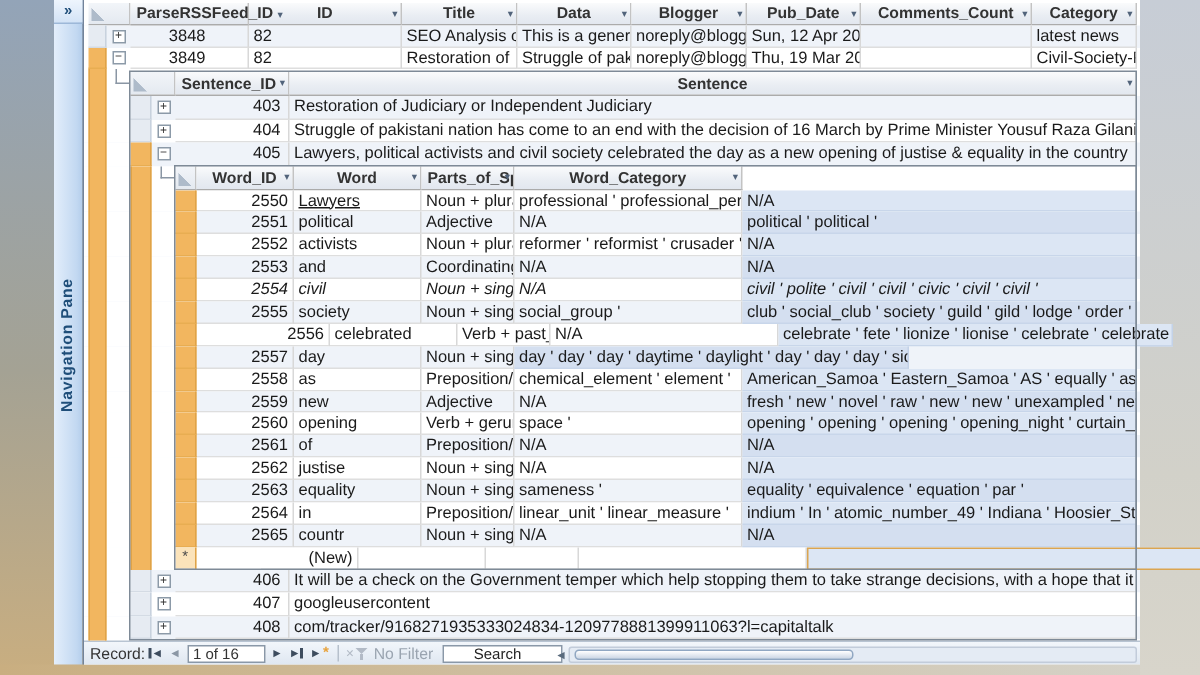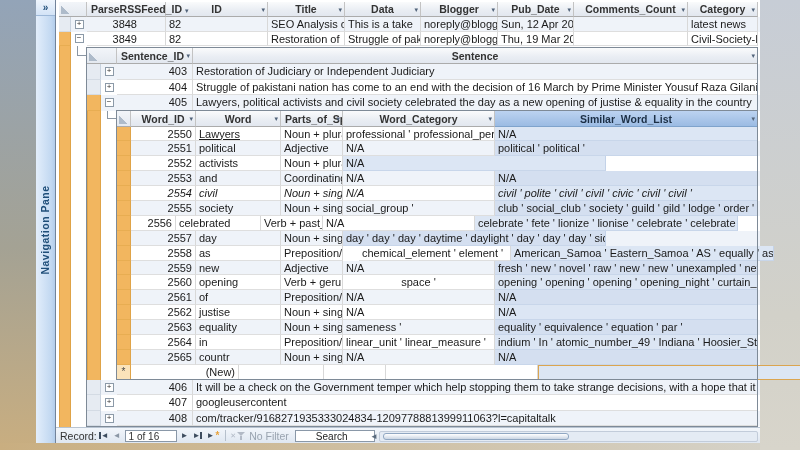--- a/index.html
+++ b/index.html
@@ -131,21 +131,21 @@
         </div>
         <div class="row" style="height: 14.5px; background: rgb(239, 243, 249);">
           <div class="spacer" style="width: 3px;"></div>
           <div class="sel" style="width: 12px;"></div>
           <div class="exp" style="width: 16px;">
             <div class="expbtn">+</div>
           </div>
           <div class="dcell num" style="width: 79px; padding-right: 28px;">3848</div>
           <div class="dcell" style="width: 102px;">82</div>
           <div class="dcell" style="width: 77px;">SEO Analysis o</div>
-          <div class="dcell" style="width: 76px;">This is a take</div>
+          <div class="dcell" style="width: 76px;">This is a gener</div>
           <div class="dcell" style="width: 77px;">noreply@blogg</div>
           <div class="dcell" style="width: 76px;">Sun, 12 Apr 200</div>
           <div class="dcell" style="width: 114px;"></div>
           <div class="dcell" style="width: 70px;">latest news</div>
         </div>
         <div class="row" style="height: 14.5px; background: rgb(255, 255, 255);">
           <div class="spacer" style="width: 3px;"></div>
           <div class="sel orange" style="width: 12px;"></div>
           <div class="exp" style="width: 16px;">
             <div class="expbtn">−</div>
@@ -193,21 +193,20 @@
           <div class="dcell num" style="width: 76px; padding-right: 5px;">405</div>
           <div class="dcell" style="width: 565px;">Lawyers, political activists and civil society celebrated the day as a new opening of justise &amp; equality in the country</div>
         </div>
         <div class="row" style="height: 16px;">
           <div class="spacer" style="width: 61px;"></div>
           <div class="corner" style="width: 14px; height: 16px;"></div>
           <div class="hcell" style="width: 65px; height: 16px; line-height: 16px;"><span class="lbl">Word_ID</span><span class="arrow" style="line-height: 16px;">▾</span></div>
           <div class="hcell" style="width: 85px; height: 16px; line-height: 16px;"><span class="lbl">Word</span><span class="arrow" style="line-height: 16px;">▾</span></div>
           <div class="hcell left" style="width: 62px; height: 16px; line-height: 16px;"><span class="lbl">Parts_of_Sp</span><span class="arrow" style="line-height: 16px;">▾</span></div>
           <div class="hcell" style="width: 152px; height: 16px; line-height: 16px;"><span class="lbl">Word_Category</span><span class="arrow" style="line-height: 16px;">▾</span></div>
-          <div class="hcell selhdr" style="width: 263px; height: 16px; line-height: 16px;"><span class="lbl">Similar_Word_List</span><span class="arrow" style="line-height: 16px;">▾</span></div>
         </div>
         <div class="row" style="height: 14.9px; background: rgb(255, 255, 255);">
           <div class="spacer" style="width: 61px;"></div>
           <div class="sel orange" style="width: 14px;"></div>
           <div class="dcell num" style="width: 65px; text-align: right;">2550</div>
           <div class="dcell" style="width: 85px; text-decoration: underline;">Lawyers</div>
           <div class="dcell" style="width: 62px;">Noun + plural</div>
           <div class="dcell" style="width: 152px;">professional ' professional_per</div>
           <div class="dcell selcell" style="width: 263px;">N/A</div>
         </div>
@@ -219,20 +218,21 @@
           <div class="dcell" style="width: 62px;">Adjective</div>
           <div class="dcell" style="width: 152px;">N/A</div>
           <div class="dcell selcell alt" style="width: 263px;">political ' political '</div>
         </div>
         <div class="row" style="height: 14.9px; background: rgb(255, 255, 255);">
           <div class="spacer" style="width: 61px;"></div>
           <div class="sel orange" style="width: 14px;"></div>
           <div class="dcell num" style="width: 65px;">2552</div>
           <div class="dcell" style="width: 85px;">activists</div>
           <div class="dcell" style="width: 62px;">Noun + plural</div>
+          <div class="dcell" style="width: 152px;">reformer ' reformist ' crusader '</div>
           <div class="dcell selcell" style="width: 263px;">N/A</div>
         </div>
         <div class="row" style="height: 14.9px; background: rgb(239, 243, 249);">
           <div class="spacer" style="width: 61px;"></div>
           <div class="sel orange" style="width: 14px;"></div>
           <div class="dcell num" style="width: 65px;">2553</div>
           <div class="dcell" style="width: 85px;">and</div>
           <div class="dcell" style="width: 62px;">Coordinating</div>
           <div class="dcell" style="width: 152px;">N/A</div>
           <div class="dcell selcell alt" style="width: 263px;">N/A</div>
@@ -251,59 +251,59 @@
           <div class="sel orange" style="width: 14px;"></div>
           <div class="dcell num" style="width: 65px;">2555</div>
           <div class="dcell" style="width: 85px;">society</div>
           <div class="dcell" style="width: 62px;">Noun + singu</div>
           <div class="dcell" style="width: 152px;">social_group '</div>
           <div class="dcell selcell alt" style="width: 263px;">club ' social_club ' society ' guild ' gild ' lodge ' order ' c</div>
         </div>
         <div class="row" style="height: 14.9px; background: rgb(255, 255, 255);">
           <div class="spacer" style="width: 61px;"></div>
           <div class="sel orange" style="width: 14px;"></div>
-          <div class="dcell num" style="width: 45px;">2556</div>
+          <div class="dcell num" style="width: 89px;">2556</div>
           <div class="dcell" style="width: 85px;">celebrated</div>
           <div class="dcell" style="width: 62px;">Verb + past_te</div>
           <div class="dcell" style="width: 152px;">N/A</div>
           <div class="dcell selcell" style="width: 263px;">celebrate ' fete ' lionize ' lionise ' celebrate ' celebrate</div>
         </div>
         <div class="row" style="height: 14.9px; background: rgb(239, 243, 249);">
           <div class="spacer" style="width: 61px;"></div>
           <div class="sel orange" style="width: 14px;"></div>
           <div class="dcell num" style="width: 65px;">2557</div>
           <div class="dcell" style="width: 85px;">day</div>
           <div class="dcell" style="width: 62px;">Noun + singu</div>
           <div class="dcell selcell alt" style="width: 263px;">day ' day ' day ' daytime ' daylight ' day ' day ' day ' side</div>
         </div>
         <div class="row" style="height: 14.9px; background: rgb(255, 255, 255);">
           <div class="spacer" style="width: 61px;"></div>
           <div class="sel orange" style="width: 14px;"></div>
           <div class="dcell num" style="width: 65px;">2558</div>
           <div class="dcell" style="width: 85px;">as</div>
           <div class="dcell" style="width: 62px;">Preposition/s</div>
-          <div class="dcell" style="width: 152px; margin-left: 16px;">chemical_element ' element '</div>
+          <div class="dcell" style="width: 152px;">chemical_element ' element '</div>
           <div class="dcell selcell" style="width: 263px;">American_Samoa ' Eastern_Samoa ' AS ' equally ' as ' e</div>
         </div>
         <div class="row" style="height: 14.9px; background: rgb(239, 243, 249);">
           <div class="spacer" style="width: 61px;"></div>
           <div class="sel orange" style="width: 14px;"></div>
           <div class="dcell num" style="width: 65px;">2559</div>
           <div class="dcell" style="width: 85px;">new</div>
           <div class="dcell" style="width: 62px;">Adjective</div>
           <div class="dcell" style="width: 152px;">N/A</div>
           <div class="dcell selcell alt" style="width: 263px;">fresh ' new ' novel ' raw ' new ' new ' unexampled ' new</div>
         </div>
         <div class="row" style="height: 14.9px; background: rgb(255, 255, 255);">
           <div class="spacer" style="width: 61px;"></div>
           <div class="sel orange" style="width: 14px;"></div>
           <div class="dcell num" style="width: 65px;">2560</div>
           <div class="dcell" style="width: 85px;">opening</div>
           <div class="dcell" style="width: 62px;">Verb + gerund</div>
-          <div class="dcell" style="width: 152px; text-align: center;">space '</div>
+          <div class="dcell" style="width: 152px;">space '</div>
           <div class="dcell selcell" style="width: 263px;">opening ' opening ' opening ' opening_night ' curtain_r</div>
         </div>
         <div class="row" style="height: 14.9px; background: rgb(239, 243, 249);">
           <div class="spacer" style="width: 61px;"></div>
           <div class="sel orange" style="width: 14px;"></div>
           <div class="dcell num" style="width: 65px;">2561</div>
           <div class="dcell" style="width: 85px;">of</div>
           <div class="dcell" style="width: 62px;">Preposition/s</div>
           <div class="dcell" style="width: 152px;">N/A</div>
           <div class="dcell selcell alt" style="width: 263px;">N/A</div>

